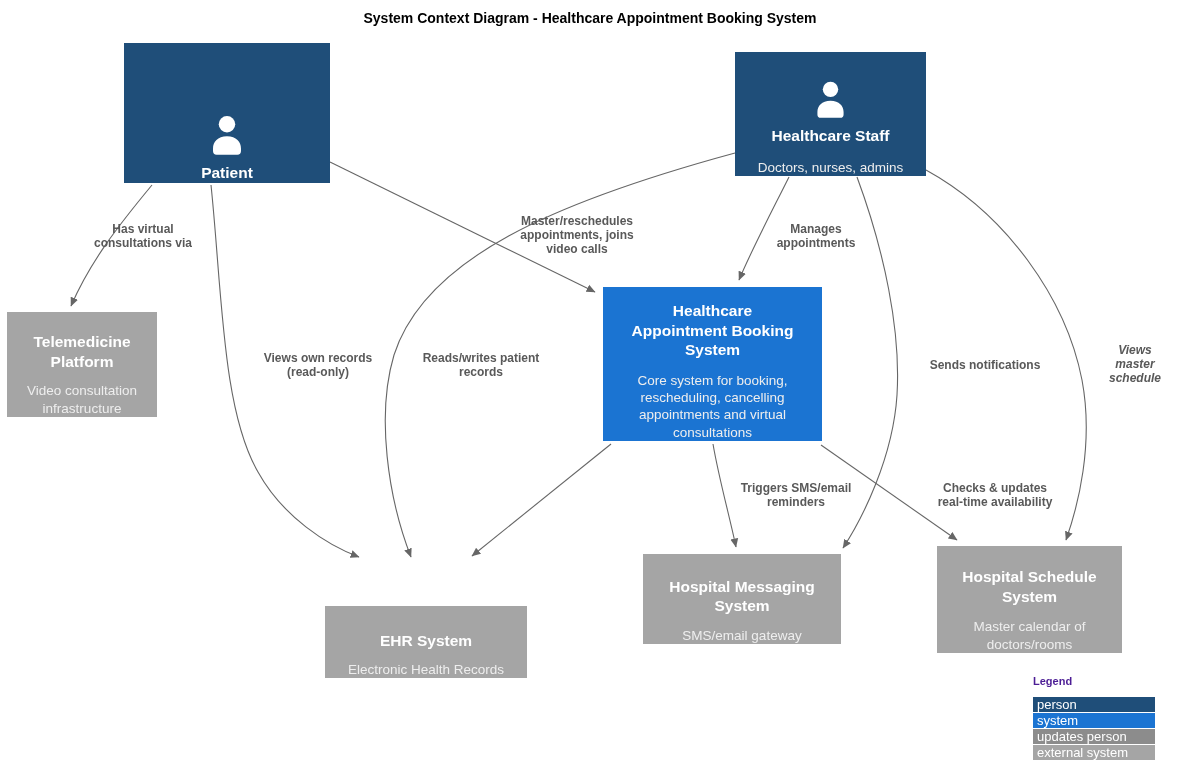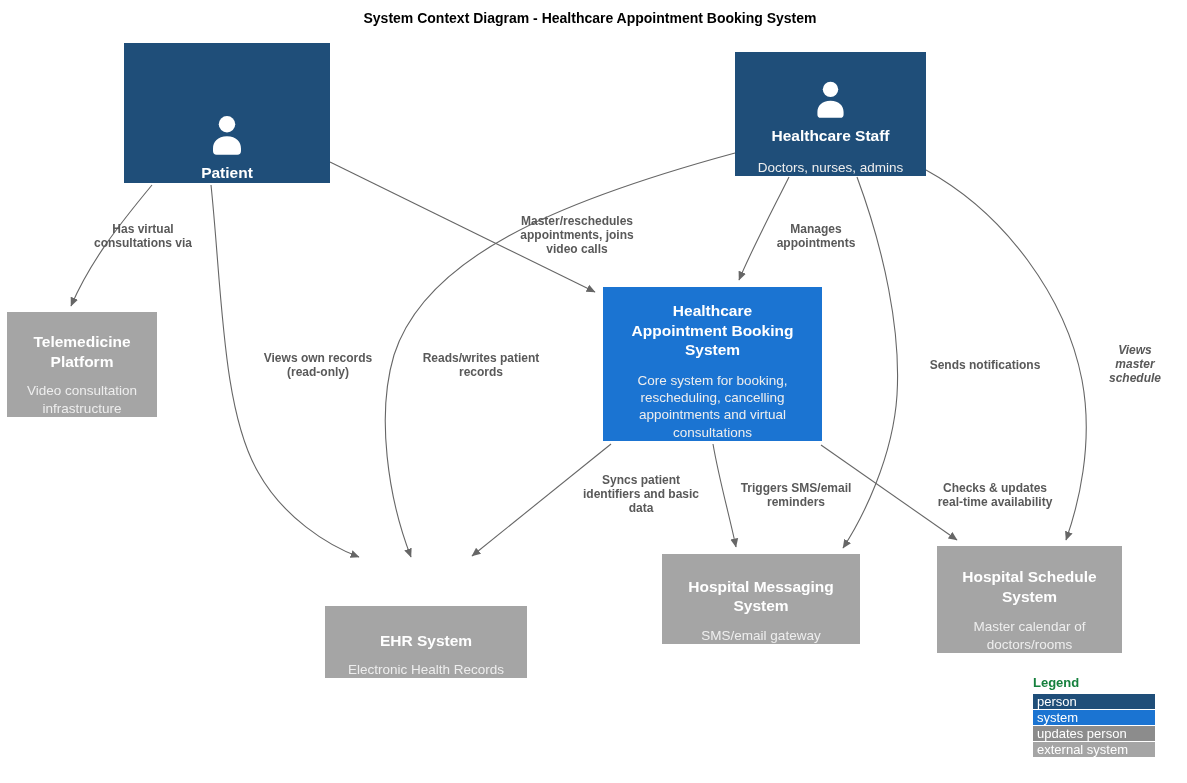--- a/index.html
+++ b/index.html
@@ -54,40 +54,40 @@
   #node-patient .desc  { margin-top: 11px; }
   #node-staff        { left: 735px; top: 52px;  width: 191px; height: 124px; padding-top: 11px; }
   #node-staff .title { margin-top: 6px; }
   #node-staff .desc  { margin-top: 13px; }
   #node-booking      { left: 603px; top: 287px; width: 219px; height: 154px; padding-top: 8px; }
   #node-booking .desc { margin-top: 12px; }
   #node-telemedicine { left: 7px;   top: 312px; width: 150px; height: 105px; padding-top: 9px; }
   #node-telemedicine .desc { margin-top: 11px; }
   #node-ehr          { left: 325px; top: 563px; width: 202px; height: 72px;  padding-top: 11px; margin-top: 43px; }
   #node-ehr .desc    { margin-top: 10px; }
-  #node-messaging    { left: 662px; top: 554px; width: 198px; height: 90px;  padding-top: 19px; }
+  #node-messaging    { left: 643px; top: 554px; width: 198px; height: 90px;  padding-top: 19px; }
   #node-messaging .desc { margin-top: 11px; }
   #node-schedule     { left: 937px; top: 546px; width: 185px; height: 107px; padding-top: 9px; }
   #node-schedule .desc { margin-top: 12px; }
 
   .person-glyph { display: block; }
 
   .edge-label {
     position: absolute;
     transform: translate(-50%, -50%);
     font-size: 12px;
     font-weight: bold;
     color: #595959;
     text-align: center;
     line-height: 1.18;
     white-space: pre-line;
   }
 
   .legend { position: absolute; left: 1033px; top: 675px; width: 122px; }
-  .legend-title { font-size: 13px; font-weight: bold; color: #15803d; margin-bottom: 4px; }
+  .legend-title { font-size: 11px; font-weight: bold; color: #4c1d95; margin-bottom: 10px; }
   .legend-row {
     height: 15px;
     line-height: 15px;
     margin-bottom: 1px;
     padding-left: 4px;
     font-size: 13px;
     color: #ffffff;
     overflow: hidden;
   }
   .legend-row.person          { background: var(--person, #1F4E79); }
@@ -127,23 +127,20 @@
 video calls</div>
   <div class="edge-label" style="left:816px; top:236px;">Manages
 appointments</div>
   <div class="edge-label" style="left:318px; top:365px;">Views own records
 (read-only)</div>
   <div class="edge-label" style="left:481px; top:365px;">Reads/writes patient
 records</div>
   <div class="edge-label" style="left:965px; top:365px;margin-left:20px;">Sends notifications</div>
   <div class="edge-label" style="left:1135px; top:364px;font-style:italic;">Views master
 schedule</div>
-  <div class="edge-label" style="left:641px; top:494px;">Syncs patient
-identifiers and basic
-data</div>
   <div class="edge-label" style="left:796px; top:495px;">Triggers SMS/email
 reminders</div>
   <div class="edge-label" style="left:995px; top:495px;">Checks &amp; updates
 real-time availability</div>
 
   <div class="node person-node" id="node-patient">
     <svg class="person-glyph" width="46" height="46" viewBox="0 0 24 24">
       <circle cx="12" cy="6.9" r="4.3" fill="#ffffff"></circle>
       <path d="M12 13.2 c-4.9 0 -7.3 3 -7.3 6.3 l0 1.4 a1.9 1.9 0 0 0 1.9 1.9 l10.8 0 a1.9 1.9 0 0 0 1.9 -1.9 l0 -1.4 c0 -3.3 -2.4 -6.3 -7.3 -6.3 z" fill="#ffffff"></path>
     </svg>

